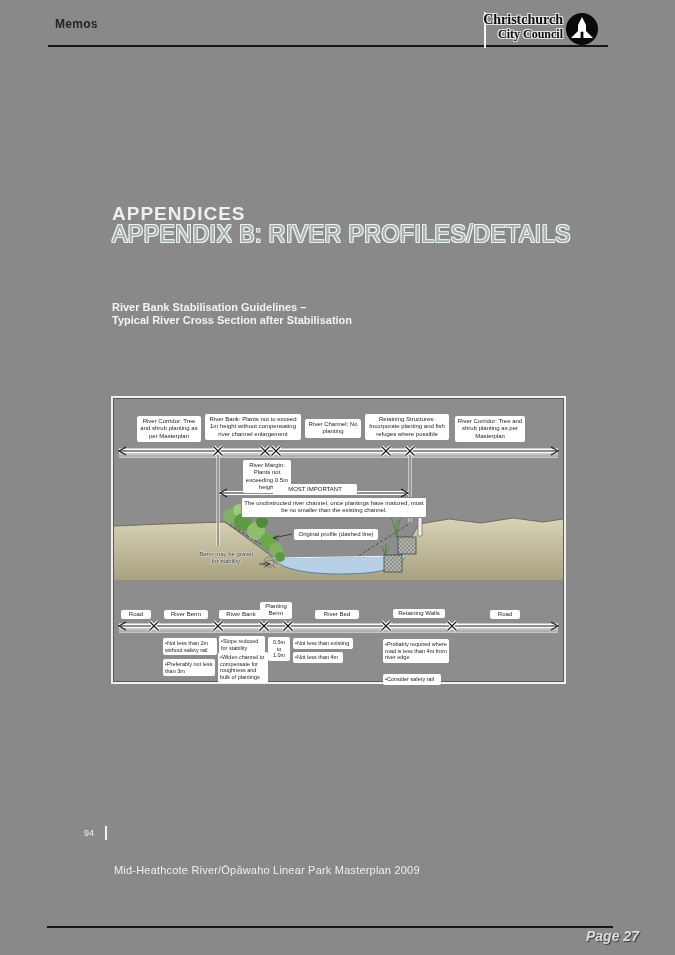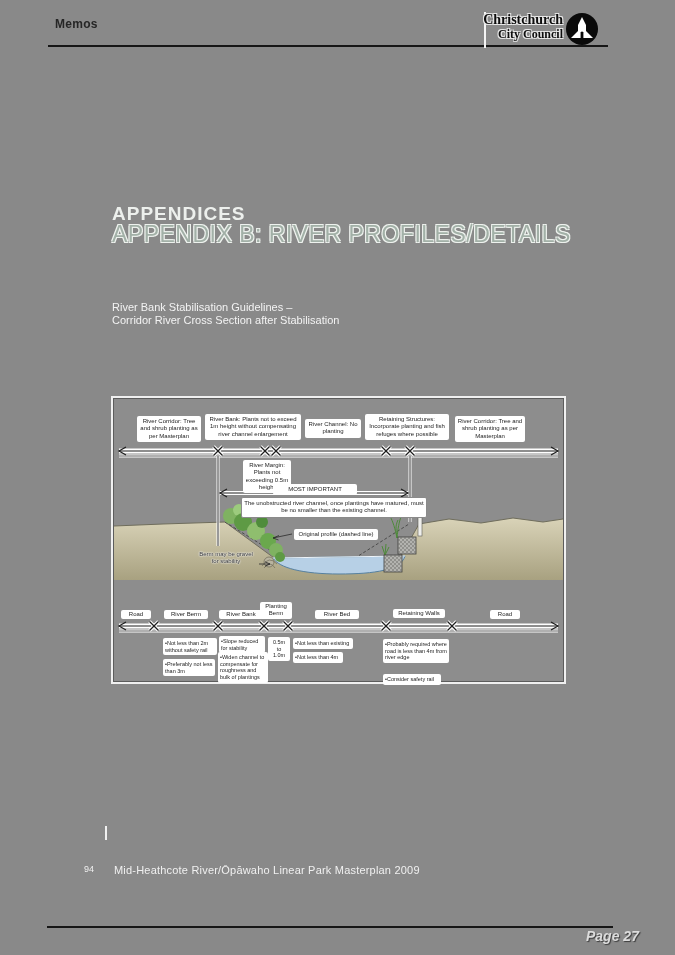--- a/index.html
+++ b/index.html
@@ -16,32 +16,32 @@
   .logo-divider { position:absolute; left:-3px; top:2px; width:2px; height:36px; background:#f4f4f4; }
   .logo-text { position:absolute; right:36px; top:3px; text-align:right; font-family:"Liberation Serif","DejaVu Serif",serif; font-weight:bold; color:#0d0d0d; line-height:1.05;
     text-shadow:-1px -1px 0 #e8e8e8, 1px -1px 0 #e8e8e8, -1px 1px 0 #e8e8e8, 1px 1px 0 #e8e8e8; }
   .logo-text .l1 { font-size:14px; display:block; }
   .logo-text .l2 { font-size:12px; display:block;text-align:right; }
   .logo-mark { position:absolute; right:0; top:2px; width:34px; height:34px; }
 
   .kicker { position:absolute; left:112px; top:203px; font-size:19px; font-weight:bold; letter-spacing:1px; color:#edf0ed; }
   .big-title { position:absolute; left:112px; top:221px; font-size:23px; font-weight:normal; letter-spacing:.5px; color:#a2b0a7;
     text-shadow:-1px -1px 0 #eef2ee, 1px -1px 0 #eef2ee, -1px 1px 0 #eef2ee, 1px 1px 0 #eef2ee; white-space:nowrap; }
-  .subtitle { position:absolute; left:112px; top:301px; font-size:11px; font-weight:normal; color:#f3f3f3; line-height:13px; }
+  .subtitle { position:absolute; left:112px; top:301px; font-size:11px; font-weight:bold; color:#f3f3f3; line-height:13px; }
 
   .diagram { position:absolute; left:111px; top:396px; width:455px; height:288px; border:2px solid #f0f0f0; background:#8d8d8d; box-shadow:inset 0 0 0 1px #5c5c5c; }
   .diagram svg.gfx { position:absolute; left:0; top:0; width:451px; height:284px; }
 
   .co { position:absolute; background:#ffffff; color:#1d1d1d; font-size:6px; line-height:1.22; text-align:center; padding:2px 2px; border-radius:2px; }
   .co.note { font-size:5.5px; text-align:left; }
   .co.seg { font-weight:normal; padding:1px 2px; }
   .plain-label { position:absolute; color:#2a2a2a; font-size:6px; line-height:1.2; text-align:center;
     text-shadow:0 0 2px #fff, 0 0 2px #fff, 0 0 1px #fff; }
 
-  .footer94 { position:absolute; left:84px; top:828px; font-size:9px; color:#f0f0f0;margin-top:36px; }
+  .footer94 { position:absolute; left:84px; top:828px; font-size:9px; color:#f0f0f0; }
   .footer-div { position:absolute; left:105px; top:826px; width:2px; height:14px; background:#f0f0f0; }
   .footer-title { position:absolute; left:114px; top:828px; font-size:11px; color:#f0f0f0; letter-spacing:.2px;margin-top:36px; }
   .page-label { position:absolute; left:586px; top:928px; font-size:14px; font-weight:bold; font-style:italic; color:#dcdcdc; text-shadow:1px 1px 1px #3c3c3c; }
 </style>
 </head>
 <body>
 
 <div id="page">
 
   <div class="memo-title">Memos</div>
@@ -59,21 +59,21 @@
       <path d="M6 26 L13 19 L13 26 Z" fill="#ffffff"></path>
       <path d="M28 26 L21 19 L21 26 Z" fill="#ffffff"></path>
       <path d="M15.6 26 L15.6 20.5 Q17 18.5 18.4 20.5 L18.4 26 Z" fill="#0a0a0a"></path>
     </svg>
   </div>
 
   <div class="kicker">APPENDICES</div>
   <div class="big-title">APPENDIX B: RIVER PROFILES/DETAILS</div>
   <div class="subtitle">
     <div>River Bank Stabilisation Guidelines –</div>
-    <div>Corridor River Cross Section after Stabilisation</div>
+    <div>Typical River Cross Section after Stabilisation</div>
   </div>
 
   <div class="diagram">
     <svg class="gfx" viewBox="0 0 451 284">
       <defs>
         <linearGradient id="ground" x1="0" y1="0" x2="0" y2="1">
           <stop offset="0" stop-color="#d9d3b8"></stop>
             <stop offset="1" stop-color="#a8a180"></stop>
         </linearGradient>
         <pattern id="hatch" width="4" height="4" patternUnits="userSpaceOnUse">

